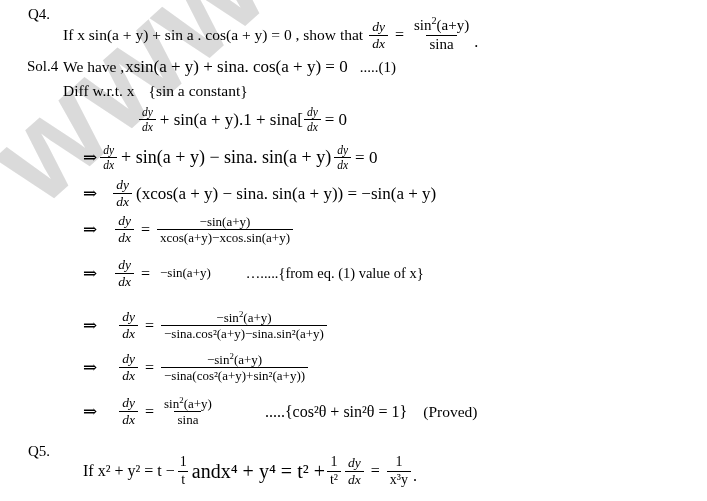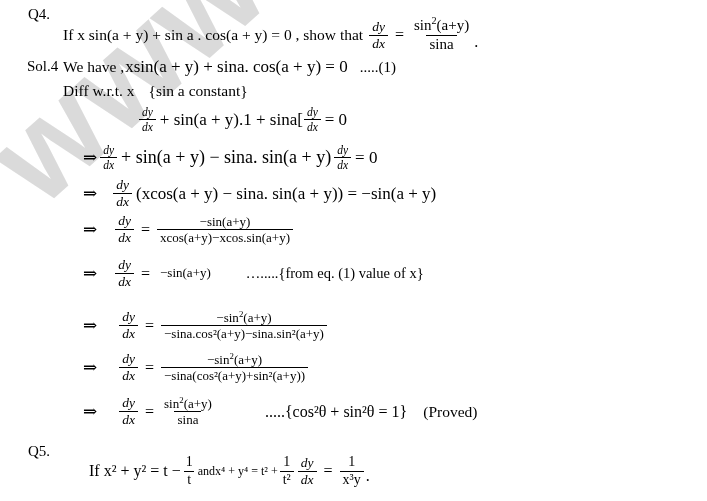--- a/index.html
+++ b/index.html
@@ -265,27 +265,27 @@
       <span class="den it">sina</span>
     </span>
     <span class="math" style="font-size:16px; margin-left:48px;">.....{cos²θ + sin²θ = 1}</span>
     <span class="body-text" style="margin-left:16px;">(Proved)</span>
   </div>
 
   <div class="row" style="left:28px; top:443px;">
     <span class="label label-q">Q5.</span>
   </div>
 
-  <div class="row" style="left:89px; top:455px; align-items:center;">
+  <div class="row" style="left:83px; top:455px; align-items:center;">
     <span class="math" style="font-size:16px;">If x² + y² = t −</span>
     <span class="frac" style="font-size:14px;">
       <span class="num">1</span>
       <span class="den it">t</span>
     </span>
-    <span class="math" style="font-size:12px;">andx⁴ + y⁴ = t² +</span>
+    <span class="math" style="font-size:20px;">andx⁴ + y⁴ = t² +</span>
     <span class="frac" style="font-size:14px;">
       <span class="num">1</span>
       <span class="den it">t²</span>
     </span>
     <span class="frac" style="font-size:14px;">
       <span class="num dydx">dy</span>
       <span class="den dydx">dx</span>
     </span>
     <span class="math" style="margin:0 5px;">=</span>
     <span class="frac" style="font-size:14px;">

